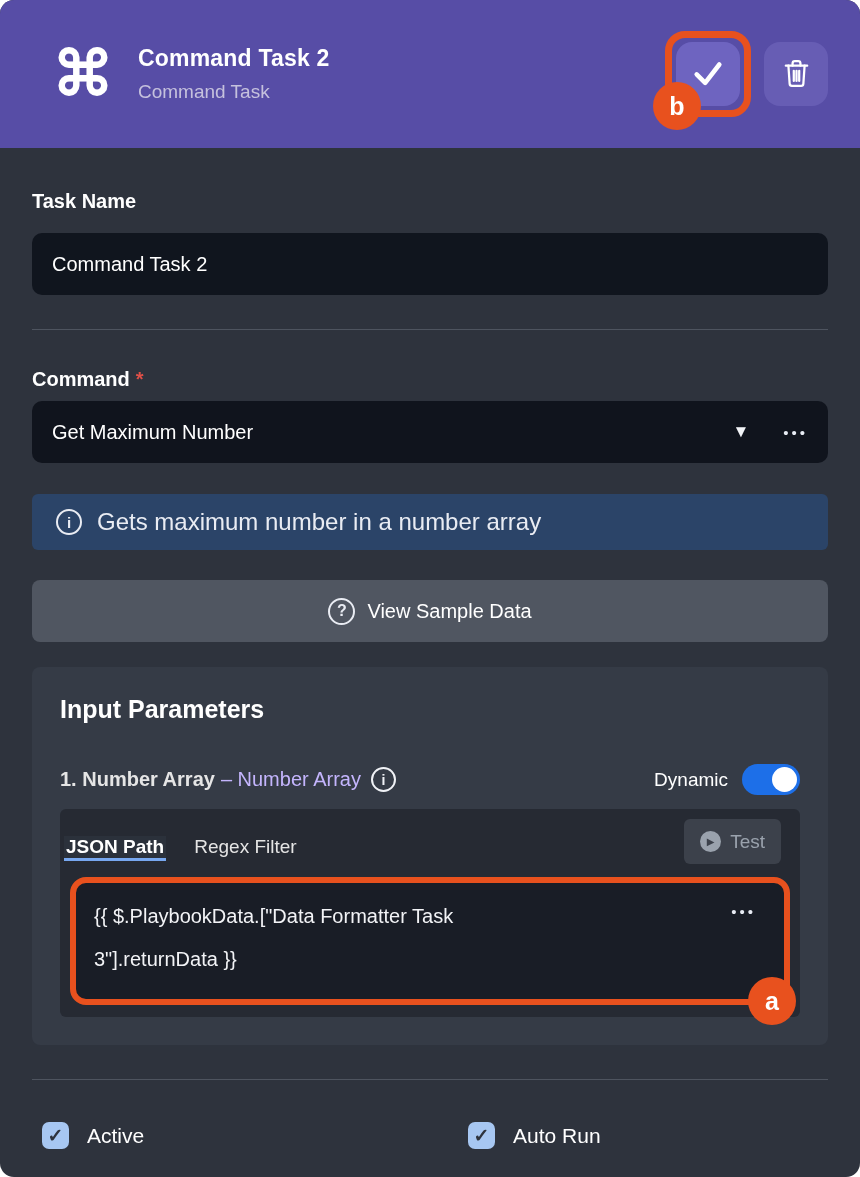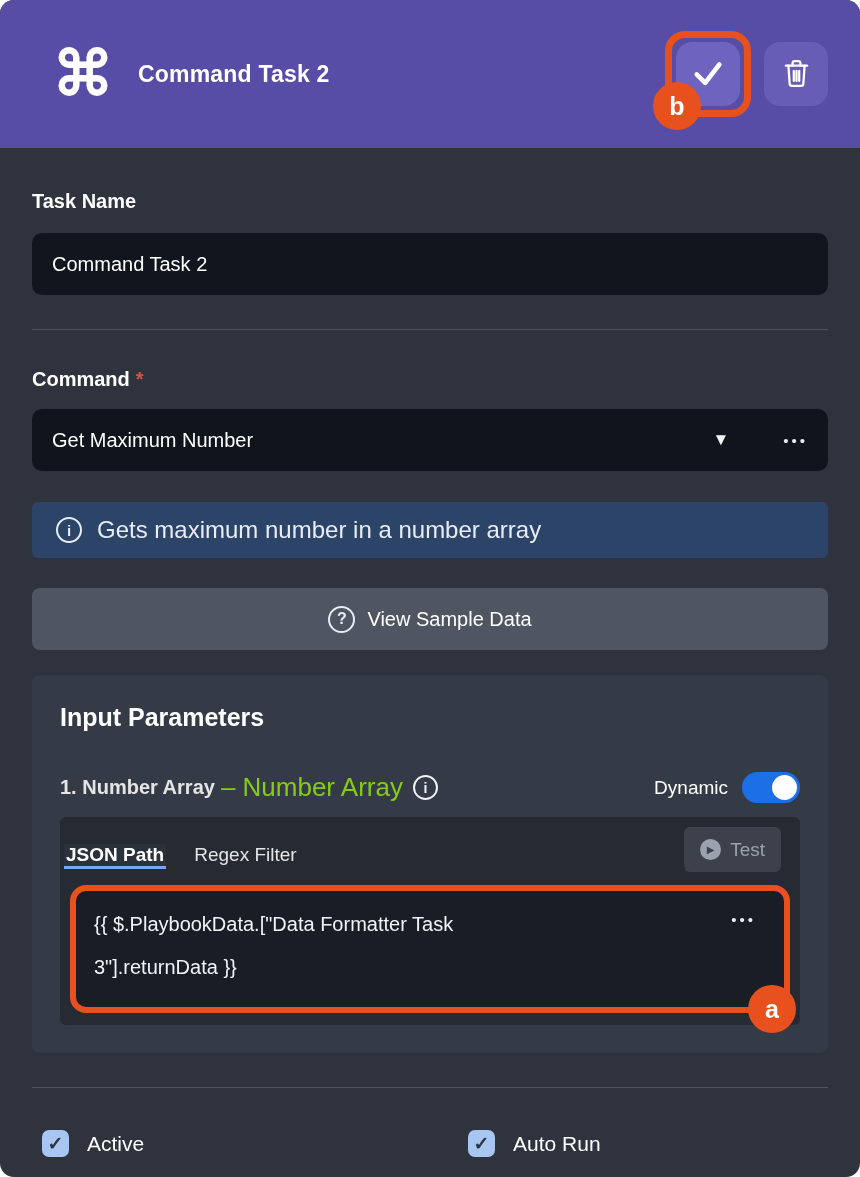--- a/index.html
+++ b/index.html
@@ -40,22 +40,22 @@
   .field-label{ color:#ffffff; font-size:20px; font-weight:bold; margin-top:42px; }
   .req{ color:#e05048; font-weight:bold; margin-left:6px; }
   .text-input{
     margin-top:20px; width:100%; height:62px; background:#10151e; border:none;
     border-radius:10px; color:#ffffff; font-size:20px; padding:0 20px;
     font-family:"Liberation Sans", sans-serif; outline:none;
   }
   .divider{ border:none; border-top:1px solid #4e545f; margin-top:34px; }
   .mt-cmd{ margin-top:38px; }
   .select{
-    margin-top:18px; height:62px; background:#10141d; border-radius:10px;
-    display:flex; align-items:center; padding:0 20px; cursor:pointer;gap:20px;
+    margin-top:10px; height:62px; background:#10141d; border-radius:10px;
+    display:flex; align-items:center; padding:0 20px; cursor:pointer;
   }
   .select-value{ color:#ffffff; font-size:20px; flex:1; }
   .select-caret{ color:#f2f4f8; font-size:17px; margin-right:34px; cursor:pointer; }
   .dots{ color:#e8ecf4; font-size:15px; letter-spacing:3px; cursor:pointer; }
   .info-banner{
     margin-top:31px; height:56px; background:#2b4468; border-radius:6px;
     display:flex; align-items:center; padding:0 24px; gap:15px;
   }
   .circle-ic{
     width:26px; height:26px; border:2px solid #e9ecf3; border-radius:50%;
@@ -68,21 +68,21 @@
     border-radius:8px; color:#ffffff; font-size:20px; cursor:pointer;
     display:flex; align-items:center; justify-content:center; gap:12px;
     font-family:"Liberation Sans", sans-serif;
   }
   .sample-btn .circle-ic{ width:27px; height:27px; font-size:16px; }
   
   .panel{ margin-top:25px; background:#353b46; border-radius:8px; padding:28px; }
   .panel-h{ color:#ffffff; font-size:25px; font-weight:bold; }
   .param-row{ margin-top:40px; display:flex; align-items:center; }
   .param-name{ color:#e5e5e5; font-size:20px; font-weight:bold; }
-  .param-type{ color:#84cc16; font-size:26px; margin-left:6px; }
+  .param-type{ color:#c4b5fd; font-size:20px; margin-left:6px; }
   .param-row .circle-ic{ border-color:#f0f2f6; color:#f0f2f6; width:25px; height:25px; margin-left:10px; font-size:14px;}
   .dyn{ margin-left:auto; display:flex; align-items:center; gap:14px; }
   .dyn-label{ color:#ffffff; font-size:19px; }
   .toggle{ width:58px; height:31px; background:#1d6fe8; border-radius:16px; position:relative; cursor:pointer; }
   .toggle-knob{ position:absolute; right:3px; top:3px; width:25px; height:25px; background:#ffffff; border-radius:50%; }
   .tabpanel{ margin-top:14px; background:#262a33; border-radius:6px; position:relative; padding-bottom:12px; }
   .tabs{ display:flex; gap:26px; padding:0 0 0 4px; height:52px; align-items:flex-end; }
   .tab{ display:flex; align-items:center; font-size:19px; color:#e5e5e5; cursor:pointer; border-bottom:3px solid transparent; padding:0 2px; }
   .tab.active{ color:#ffffff; font-weight:bold; border-bottom-color:#77a7ef; background:#2b313b; }
   .test-btn{
@@ -116,20 +116,21 @@
 </style>
 </head>
 <body>
 
 <div class="app">
 
   <header class="hdr">
     <span class="cmd-glyph">⌘</span>
     <div class="hdr-titles">
       <div class="hdr-title">Command Task 2</div>
+      <div class="hdr-sub">Command Task</div>
     </div>
     <div class="hdr-actions">
       <div class="confirm-wrap">
         <button class="hbtn confirm">
           <span>
             <svg width="34" height="34" viewBox="0 0 24 24" fill="none" stroke="#ffffff" stroke-width="3.2" stroke-linecap="round" stroke-linejoin="round">
                 <polyline points="4,13 10,19 20,6"></polyline>
               </svg>
           </span>
         </button>

